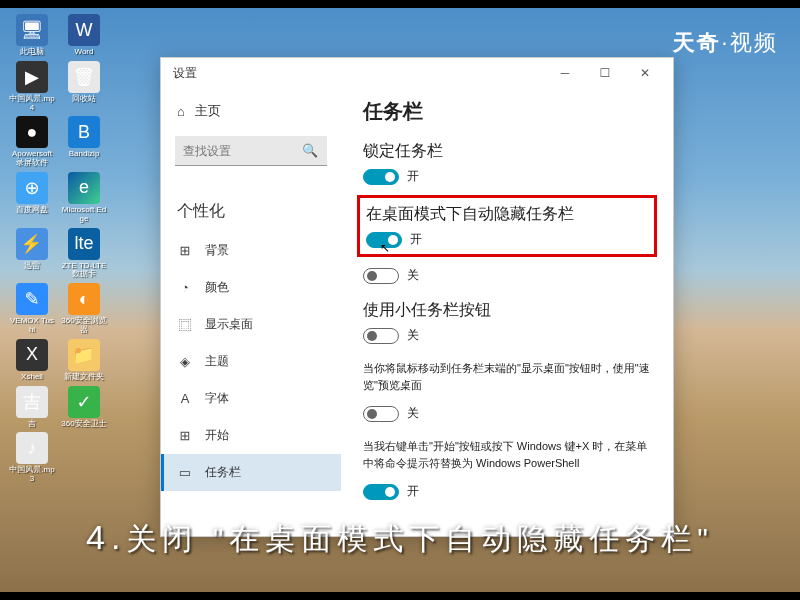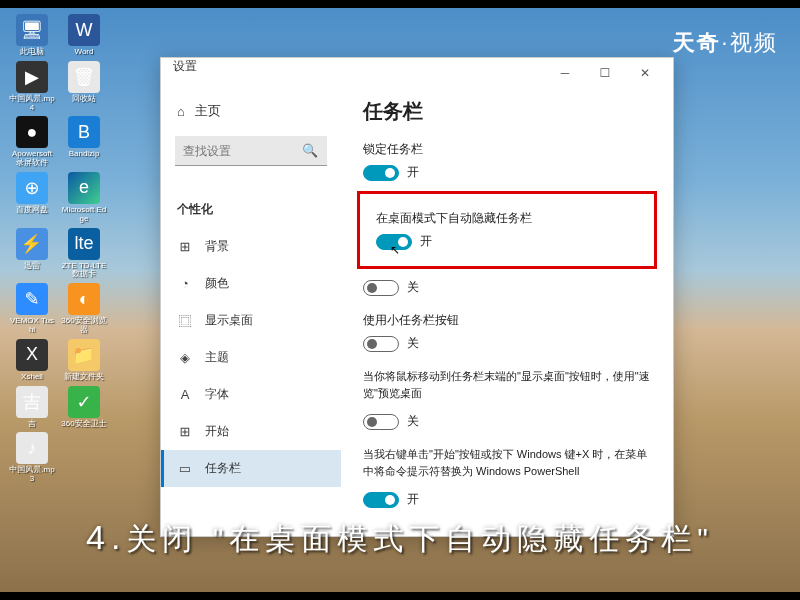--- a/index.html
+++ b/index.html
@@ -8,45 +8,45 @@
 .black-bar.top{top:0}.black-bar.bottom{bottom:0}
 .desktop-icons{position:absolute;top:12px;left:6px;width:110px}
 .dicon{width:48px;display:inline-block;text-align:center;margin:2px;color:#fff;font-size:8px;vertical-align:top}
 .dicon-img{width:32px;height:32px;margin:0 auto 2px;border-radius:4px;display:flex;align-items:center;justify-content:center;font-size:18px;color:#fff}
 .dicon-label{text-shadow:1px 1px 1px rgba(0,0,0,.7);line-height:1.1;word-break:break-all}
 .watermark{position:absolute;top:28px;right:22px;color:#fff;font-size:22px;font-weight:300;letter-spacing:2px}
 .watermark b{font-weight:600}
 .caption{position:absolute;bottom:40px;left:0;width:100%;text-align:center;font-size:30px;color:#fff;letter-spacing:6px;text-shadow:0 0 4px rgba(0,0,0,.4),2px 2px 2px rgba(0,0,0,.5);font-weight:400}
 .caption .step{font-size:34px}
 .settings{position:absolute;top:57px;left:160px;width:514px;height:480px;background:#fff;box-shadow:0 4px 20px rgba(0,0,0,.25);border:1px solid #ccc;display:flex;flex-direction:column}
-.titlebar{height:30px;display:flex;align-items:flex-start;padding:0 8px;font-size:12px;color:#333}
+.titlebar{height:30px;display:flex;align-items:center;padding:0 8px;font-size:12px;color:#333}
 .titlebar-title{flex:1;padding-left:4px}
 .win-btn{width:40px;height:30px;display:flex;align-items:center;justify-content:center;font-size:12px;color:#555;cursor:pointer}
 .settings-body{flex:1;display:flex;overflow:hidden}
 .sidebar{width:180px;border-right:none;padding:6px 0;display:flex;flex-direction:column;gap:2px}
 .home-btn{display:flex;align-items:center;gap:10px;padding:8px 16px;font-size:13px;color:#333;cursor:pointer}
 .search{margin:6px 14px 27px;position:relative}
 .search input{width:100%;height:30px;border:none;background:#e8e8e8;padding:0 28px 0 8px;font-size:12px;outline:none;border-bottom:1px solid #999}
 .search-icon{position:absolute;right:8px;top:7px;font-size:13px;color:#666}
-.section-hdr{padding:6px 16px 8px;font-size:12px;color:#333;font-weight:700}
+.section-hdr{padding:6px 16px 8px;font-size:16px;color:#333;font-weight:400}
 .nav-item{display:flex;align-items:center;gap:12px;padding:10px 16px;font-size:12px;color:#333;cursor:pointer;position:relative}
 .nav-item.active{background:#d8e6f2}
 .nav-item.active::before{content:"";position:absolute;left:0;top:0;bottom:0;width:3px;background:#0078d4}
 .nav-icon{width:16px;text-align:center;font-size:13px;color:#444}
 .content{flex:1;padding:10px 22px;overflow:auto;font-size:12px;color:#222}
 .content h1{font-size:20px;font-weight:600;margin-bottom:16px}
 .setting-blk{margin-bottom:16px}
-.setting-label{font-size:12px;margin-bottom:6px;color:#222}
+.setting-label{font-size:16px;margin-bottom:6px;color:#222}
 .toggle{display:flex;align-items:center;gap:8px}
 .switch{width:36px;height:16px;border-radius:10px;position:relative;border:1px solid #666;cursor:pointer}
 .switch .knob{width:10px;height:10px;border-radius:50%;background:#666;position:absolute;top:2px;left:3px}
 .switch.on{background:#0099bc;border-color:#0099bc}
 .switch.on .knob{background:#fff;left:auto;right:3px}
 .toggle-txt{font-size:12px}
-.highlight{border:3px solid #d00;padding:16px;margin:-6px -6px 10px -6px}
+.highlight{border:3px solid #d00;padding:6px;margin:-6px -6px 10px -6px}
 .cursor{position:absolute;font-size:12px;color:#000}
 .desc{font-size:11px;line-height:1.5;color:#222;margin-bottom:12px}
 </style>
 </head>
 <body>
 
 <div class="black-bar top"></div>
 <div class="black-bar bottom"></div>
 
 <div class="desktop-icons" id="dicons"><div class="dicon"><div class="dicon-img" style="background:#3a76b8">🖥</div><div class="dicon-label">此电脑</div></div><div class="dicon"><div class="dicon-img" style="background:#2b579a">W</div><div class="dicon-label">Word</div></div><div class="dicon"><div class="dicon-img" style="background:#333">▶</div><div class="dicon-label">中国风景.mp4</div></div><div class="dicon"><div class="dicon-img" style="background:#e8e8e8">🗑</div><div class="dicon-label">回收站</div></div><div class="dicon"><div class="dicon-img" style="background:#111">●</div><div class="dicon-label">Apowersoft录屏软件</div></div><div class="dicon"><div class="dicon-img" style="background:#1a7fd4">B</div><div class="dicon-label">Bandizip</div></div><div class="dicon"><div class="dicon-img" style="background:#3fa4f4">⊕</div><div class="dicon-label">百度网盘</div></div><div class="dicon"><div class="dicon-img" style="background:linear-gradient(135deg,#0c59a4,#3ecf8e)">e</div><div class="dicon-label">Microsoft Edge</div></div><div class="dicon"><div class="dicon-img" style="background:#4a90e2">⚡</div><div class="dicon-label">迅雷</div></div><div class="dicon"><div class="dicon-img" style="background:#0a5fa0">lte</div><div class="dicon-label">ZTE TD-LTE 数据卡</div></div><div class="dicon"><div class="dicon-img" style="background:#2d8cff">✎</div><div class="dicon-label">VEMOX Tushi</div></div><div class="dicon"><div class="dicon-img" style="background:#f7931e">◐</div><div class="dicon-label">360安全浏览器</div></div><div class="dicon"><div class="dicon-img" style="background:#333">X</div><div class="dicon-label">Xshell</div></div><div class="dicon"><div class="dicon-img" style="background:#f5c868">📁</div><div class="dicon-label">新建文件夹</div></div><div class="dicon"><div class="dicon-img" style="background:#e8e8e8">吉</div><div class="dicon-label">吉</div></div><div class="dicon"><div class="dicon-img" style="background:#37b34a">✓</div><div class="dicon-label">360安全卫士</div></div><div class="dicon"><div class="dicon-img" style="background:#e8e8e8">♪</div><div class="dicon-label">中国风景.mp3</div></div></div>

